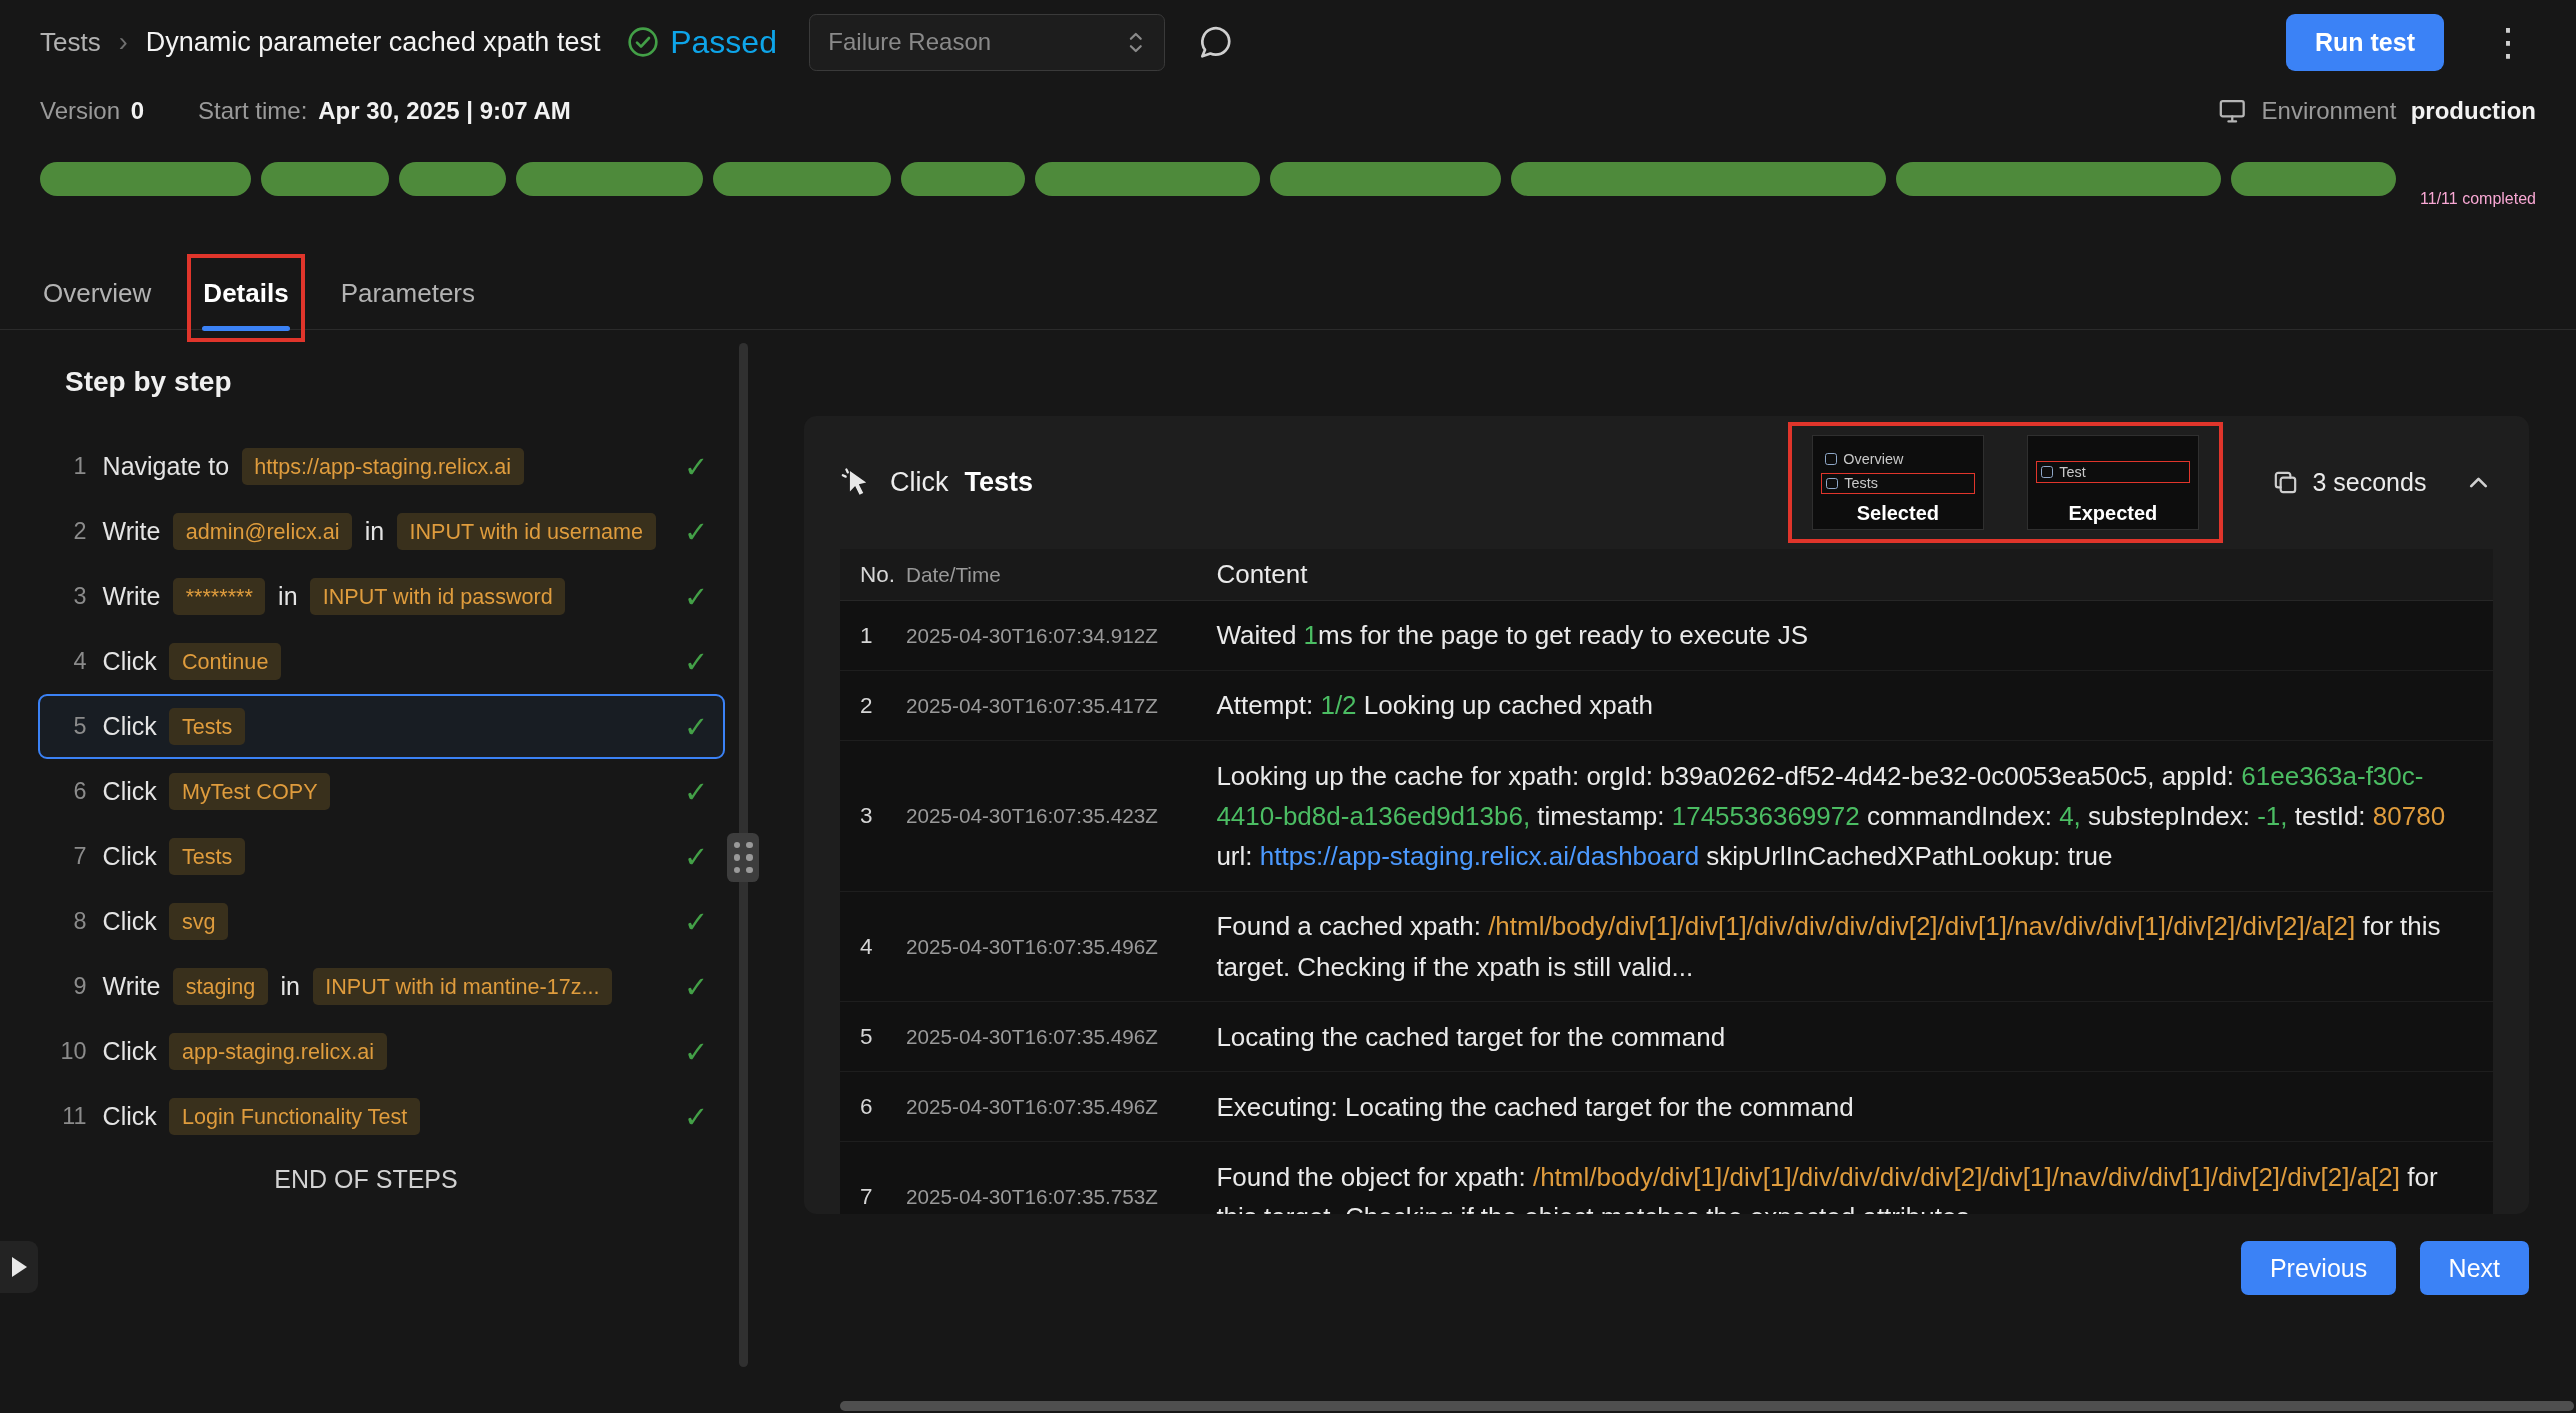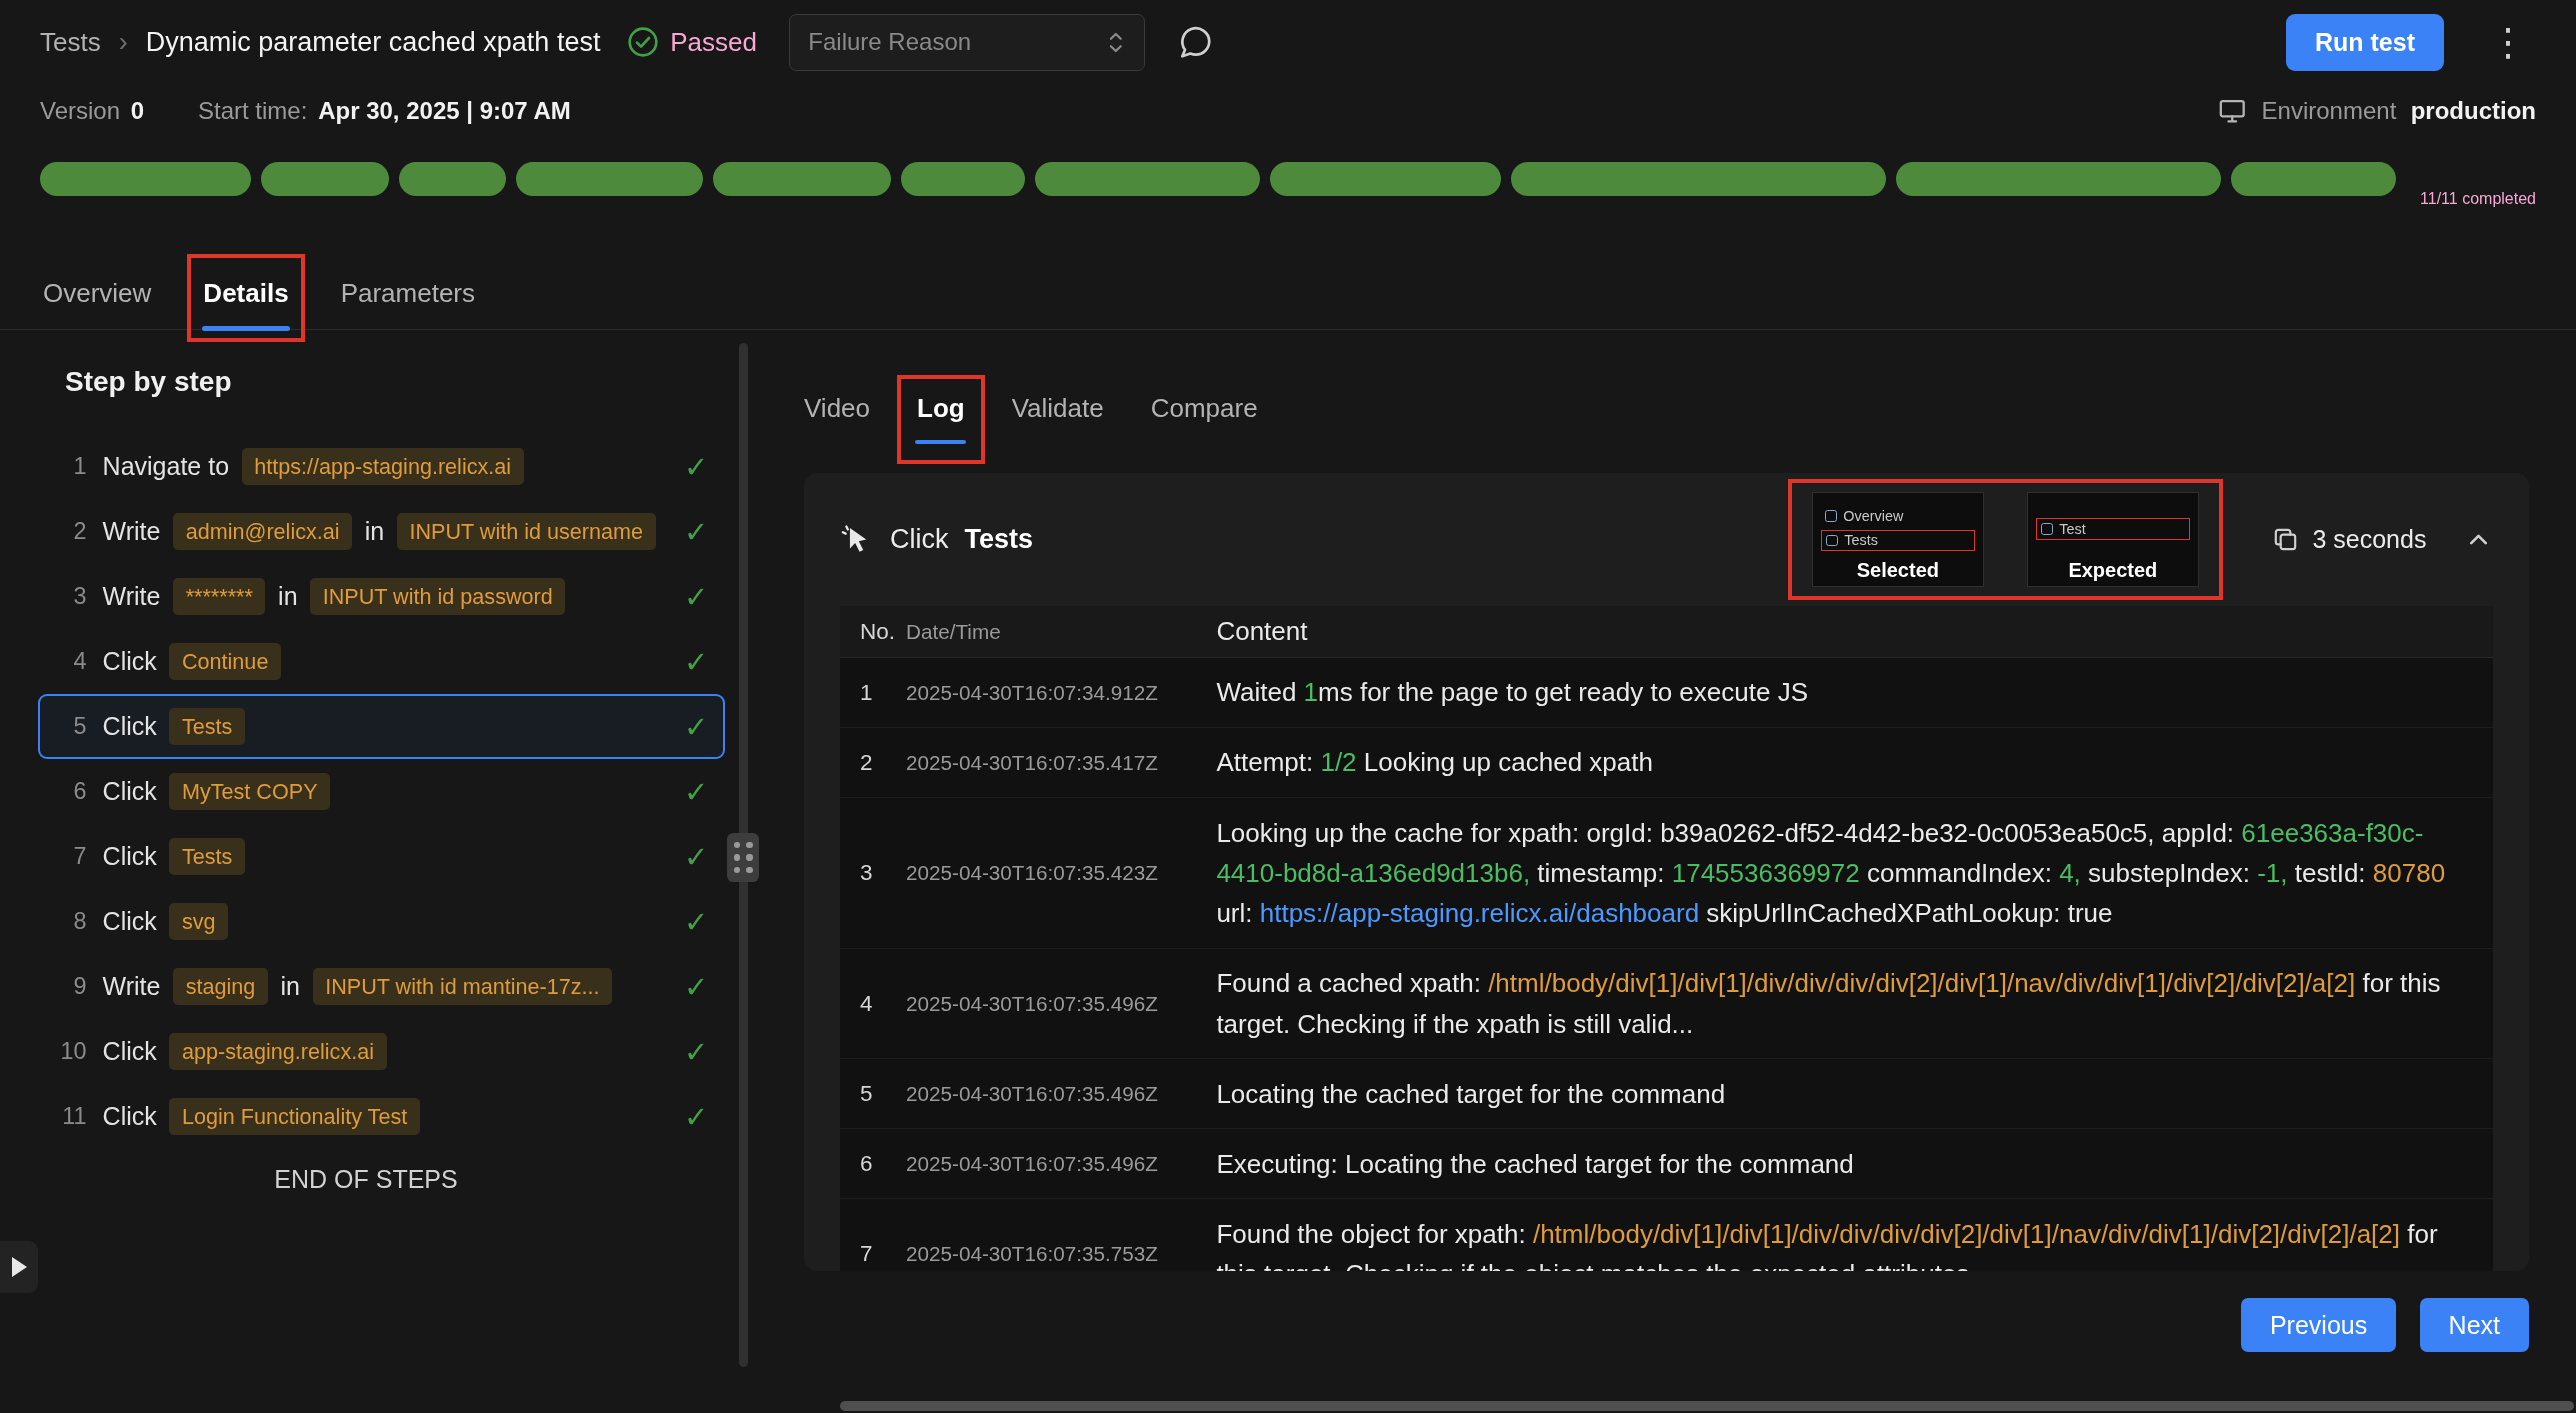--- a/index.html
+++ b/index.html
@@ -11,21 +11,21 @@
   .app{
     width:2576px; height:1414px; background:#171717; color:#e8e8e8;
     font-family:"Liberation Sans","DejaVu Sans",sans-serif;
     position:relative; overflow:hidden;
   }
   
   .top-bar{ display:flex; align-items:center; height:84px; padding:0 40px; gap:18px; }
   .crumb{ color:#b2b2b2; font-size:26px; }
   .crumb-sep{ color:#6f6f6f; font-size:27px; }
   .page-title{ color:#f4f4f4; font-size:27px; font-weight:400; }
-  .status{ display:flex; align-items:center; gap:10.8px; margin-left:9px; color:#f9a8d4; font-size:26px; }
+  .status{ display:flex; align-items:center; gap:10.8px; margin-left:9px; color:#0ea5e9; font-size:32px; }
   .failure-select{
     margin-left:14.4px; width:356px; height:57px; border:0.9px solid #3a3a3a; border-radius:7.2px;
     background:#1d1d1d; display:flex; align-items:center; justify-content:space-between;
     padding:0 18px; color:#8a8a8a; font-size:24px; cursor:pointer;
   }
   .icon-btn{ display:flex; align-items:center; justify-content:center; cursor:pointer; }
   .spacer{ flex:1; }
   .run-btn{ background:var(--accent); color:#fff; font-size:25px; font-weight:600; border:none;
     border-radius:9px; height:57px; padding:0 29px; cursor:pointer; }
   .kebab{ color:#d0d0d0; font-size:38px; margin-left:18px; padding:0 9px; cursor:pointer; line-height:1; }
@@ -289,35 +289,20 @@
           <i></i>
           <i></i>
           <i></i>
           <i></i>
           <i></i>
           <i></i>
         </div>
     </div>
 
     <section class="right-panel">
-      <nav class="detail-tabs">
-          <div class="dtab">
-            <span class="tab-label">Video</span>
-          </div>
-          <div class="dtab active">
-            <span class="tab-label">Log</span>
-            <div class="annotation-box"></div>
-          </div>
-          <div class="dtab">
-            <span class="tab-label">Validate</span>
-          </div>
-          <div class="dtab">
-            <span class="tab-label">Compare</span>
-          </div>
-        </nav>
 
       <div class="log-card">
         <div class="card-header">
           <span class="icon-btn">
             <svg width="34" height="34" viewBox="0 0 24 24">
                 <path d="M7 3.5l11.5 8.2-5.2 1.1 3.1 6.2-2.6 1.3-3.1-6.2-3.7 3.9z" fill="#e8e8e8"></path>
                 <path d="M4 7.5L2 6.5M5.5 4.5l-1-2" stroke="#e8e8e8" stroke-width="1.6" stroke-linecap="round"></path>
               </svg>
           </span>
           <span class="action-label">Click</span>

